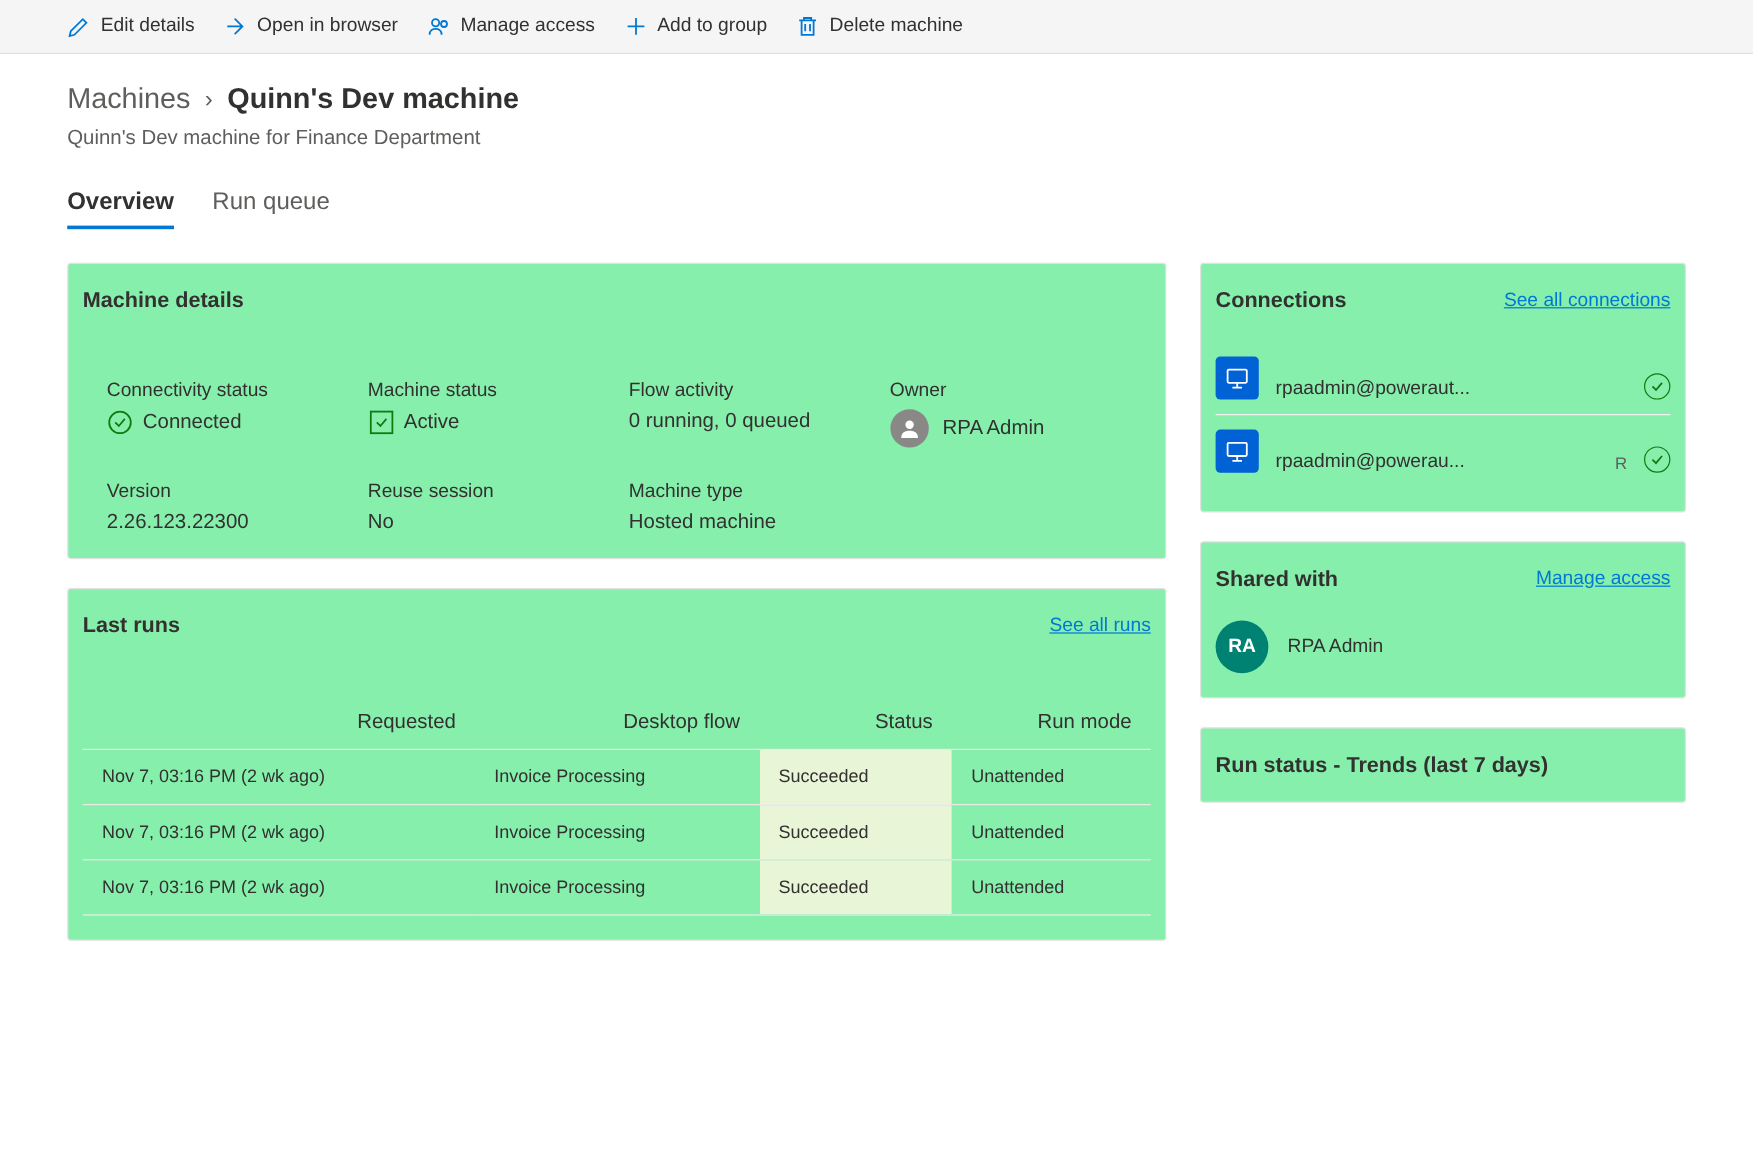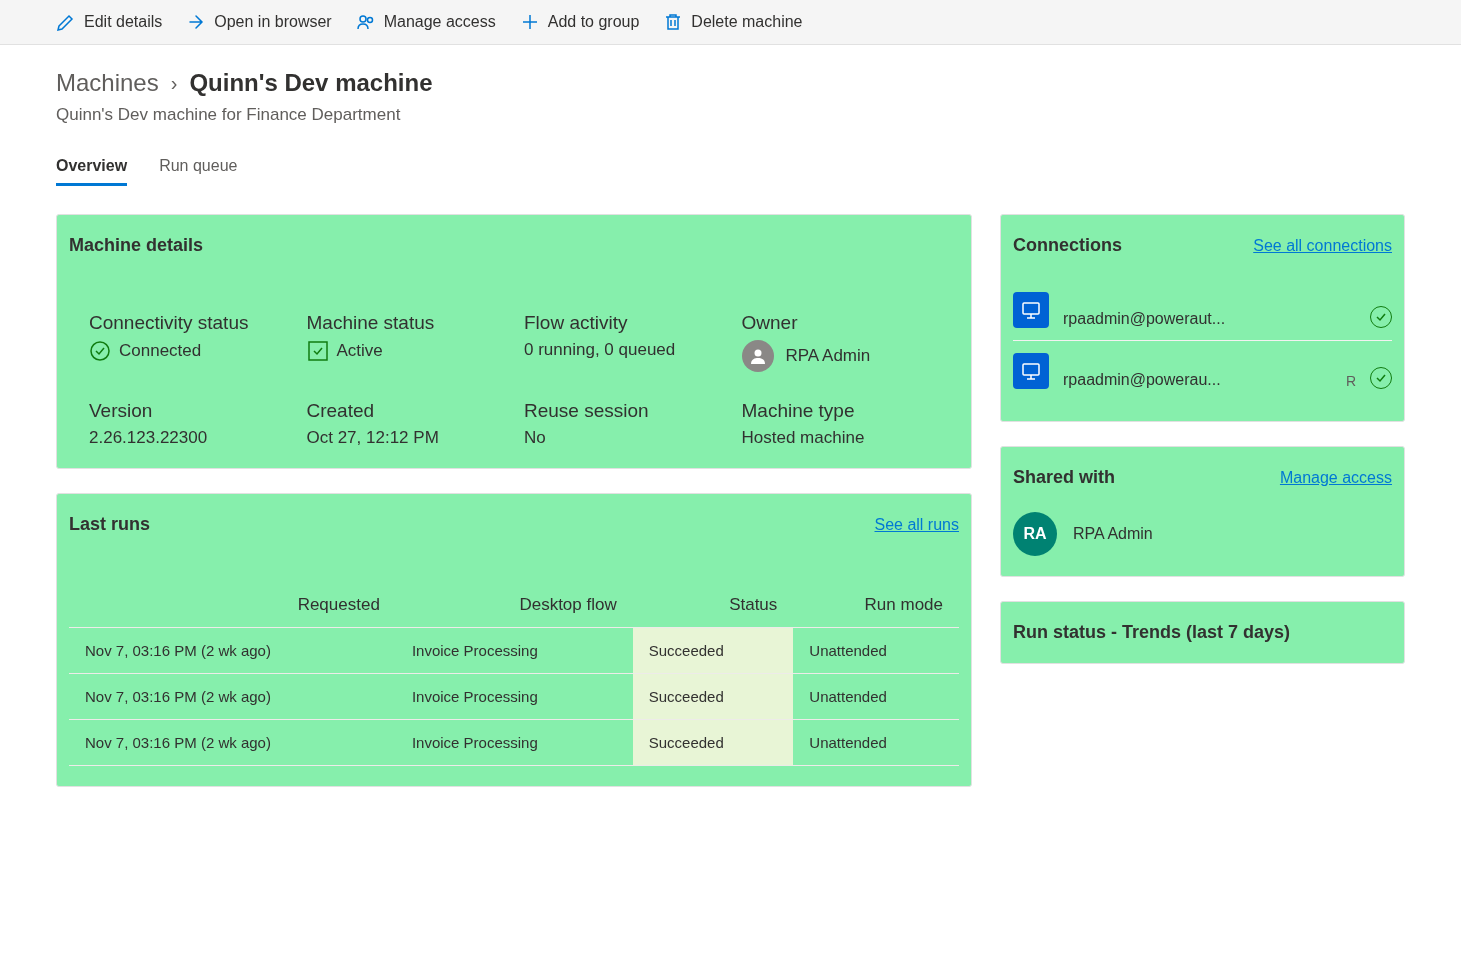--- a/index.html
+++ b/index.html
@@ -40,21 +40,21 @@
     .bc-sep { color: #605e5c; font-size: 20px; }
     .bc-current { font-weight: 700; color: #323130; }
     .subtitle { color: #605e5c; font-size: 17px; margin-bottom: 24px; }
     .tabs {
       display: flex;
       gap: 32px;
       border-bottom: none;
       margin-bottom: 28px;
     }
     .tab {
-      font-size: 16px;
+      font-size: 20px;
       padding: 8px 0;
       cursor: pointer;
       color: #605e5c;
     }
     .tab.active {
       color: #323130;
       font-weight: 600;
       border-bottom: 3px solid #0078d4;
     }
     .content {
@@ -83,21 +83,21 @@
       cursor: pointer;
       font-size: 16px;
     }
     .details-grid {
       display: grid;
       grid-template-columns: repeat(4, 1fr);
       gap: 28px 20px;
       margin-top: 56px;
       padding: 0 20px;
     }
-    .detail-label { font-size: 19px; color: #323130; margin-bottom: 6px; }
+    .detail-label { font-size: 16px; color: #323130; margin-bottom: 6px; }
     .detail-value { font-size: 17px; color: #323130; display: flex; align-items: center; gap: 8px; }
     .status-icon-green { color: #107c10; display: inline-flex; }
     .avatar-icon {
       width: 32px; height: 32px; border-radius: 50%;
       background: #8a8886; display: inline-flex;
       align-items: center; justify-content: center; color: #fff;
       margin-right: 4px;
     }
     .runs-table { width: 100%; border-collapse: collapse; margin-top: 48px; }
     .runs-table th {
@@ -258,24 +258,20 @@
                     <circle cx="10" cy="7" r="3.5"></circle>
                     <path d="M3 18 C3 13 7 12 10 12 C13 12 17 13 17 18 Z"></path>
                   </svg>
               </span>
               <span>RPA Admin</span>
             </div>
           </div>
           <div>
             <div class="detail-label">Version</div>
             <div class="detail-value">2.26.123.22300</div>
-          </div>
-          <div>
-            <div class="detail-label">Created</div>
-            <div class="detail-value">Oct 27, 12:12 PM</div>
           </div>
           <div>
             <div class="detail-label">Reuse session</div>
             <div class="detail-value">No</div>
           </div>
           <div>
             <div class="detail-label">Machine type</div>
             <div class="detail-value">Hosted machine</div>
           </div>
         </div>

